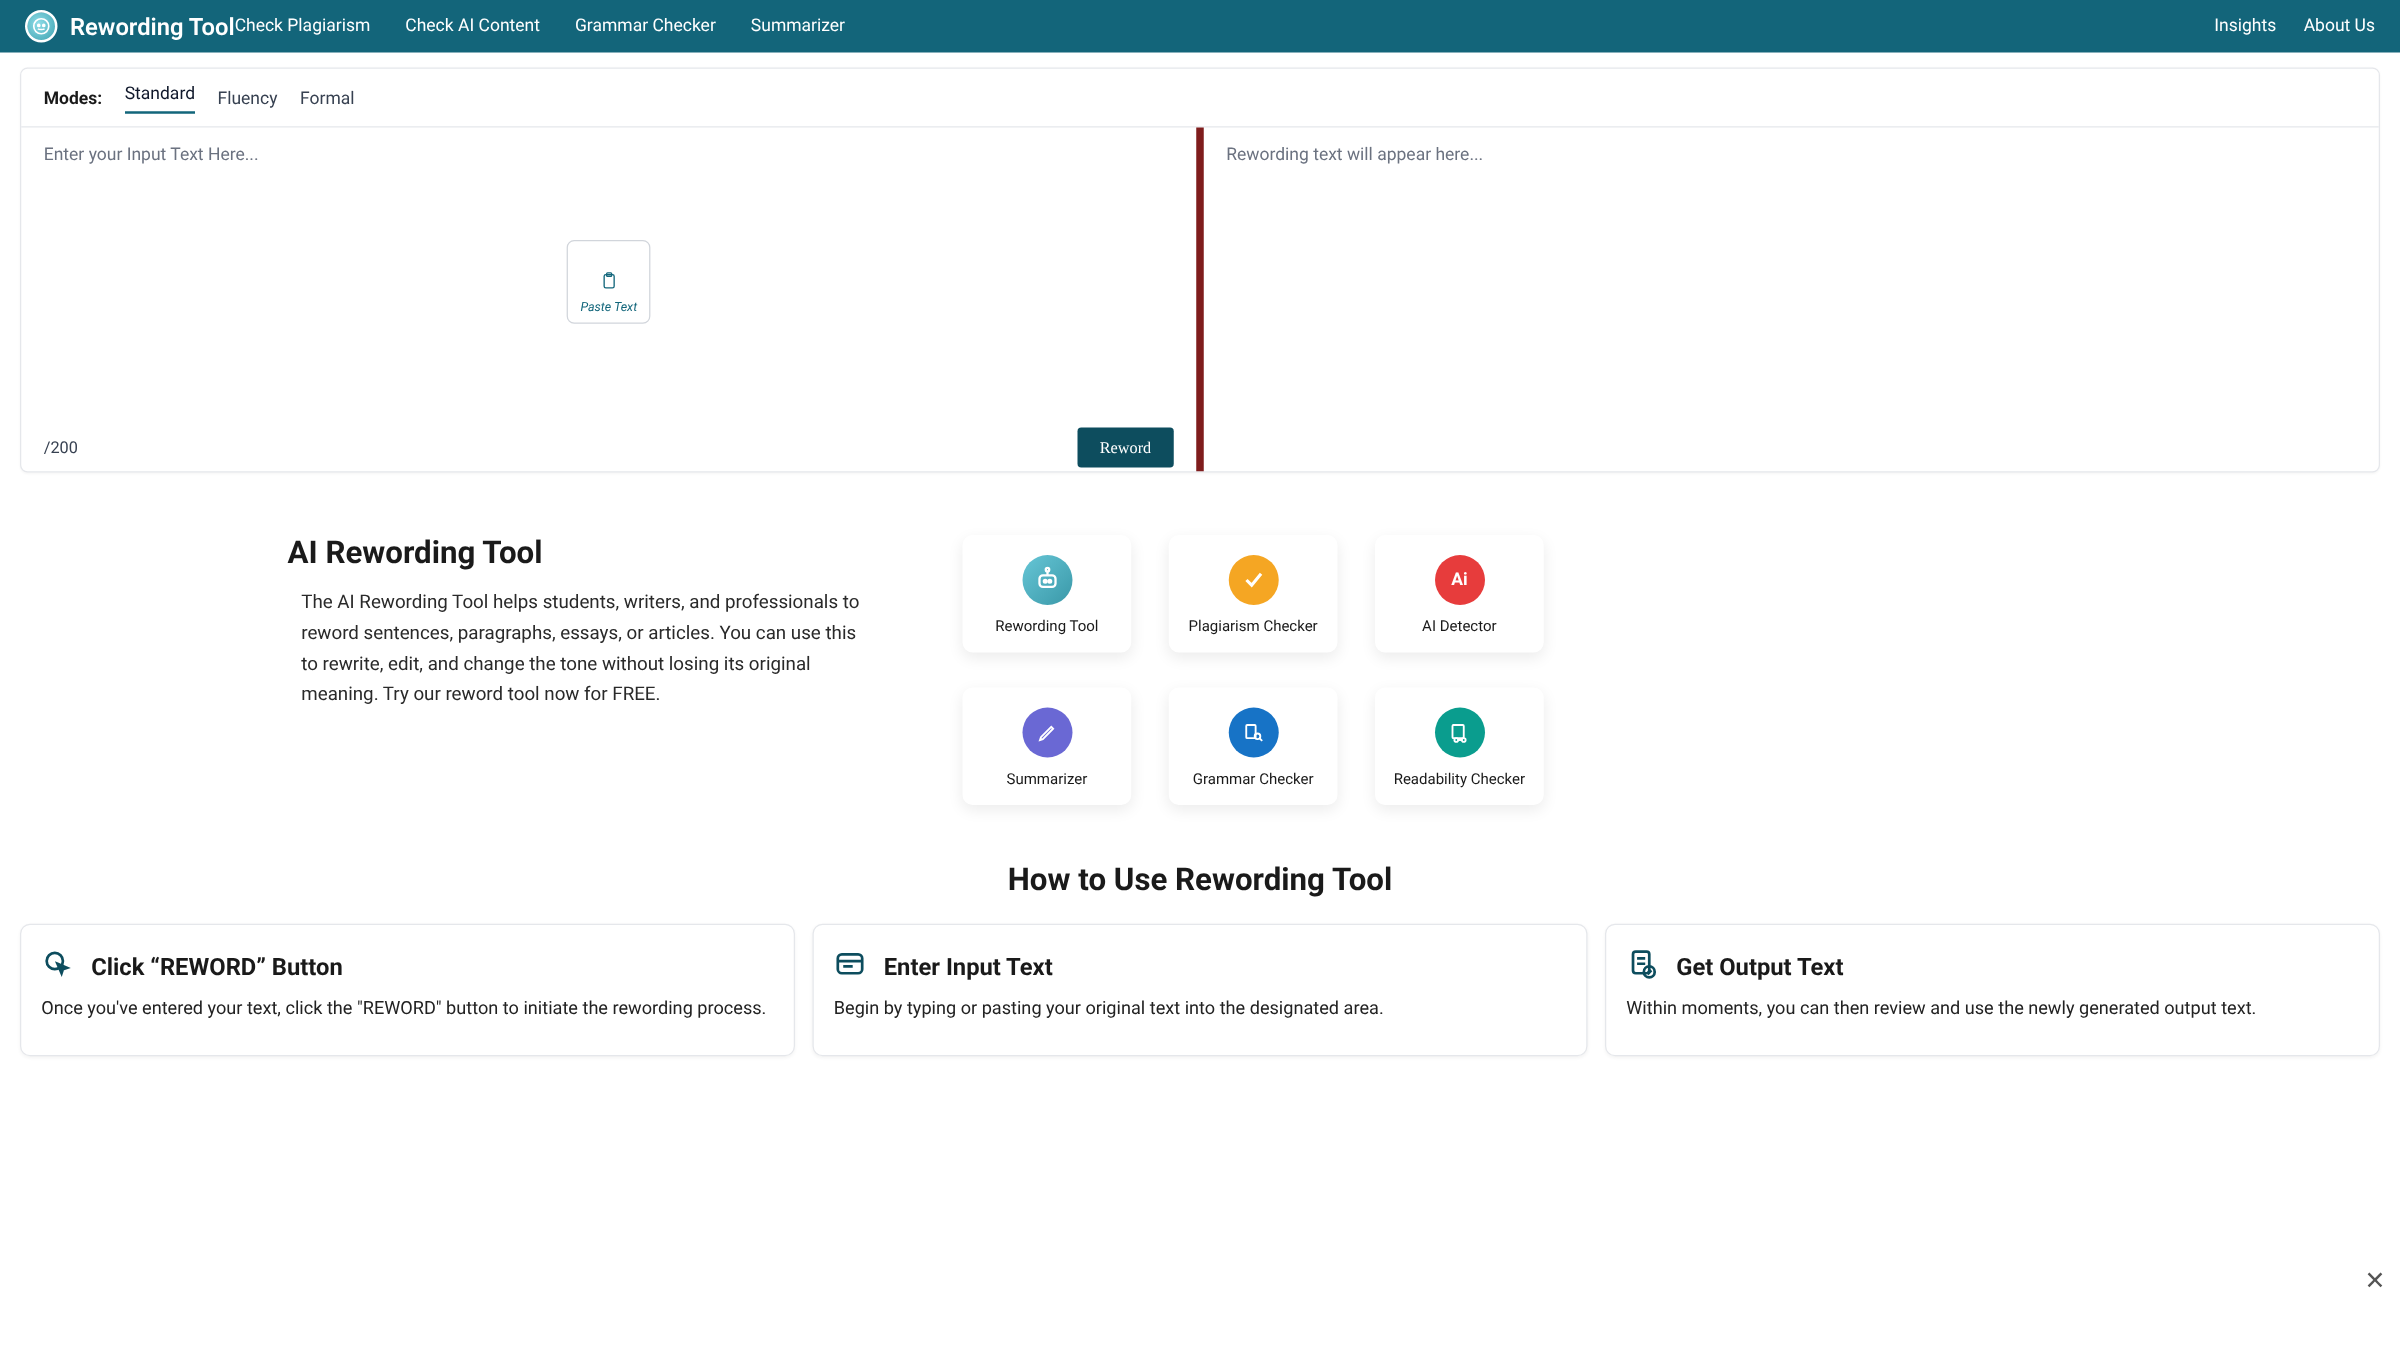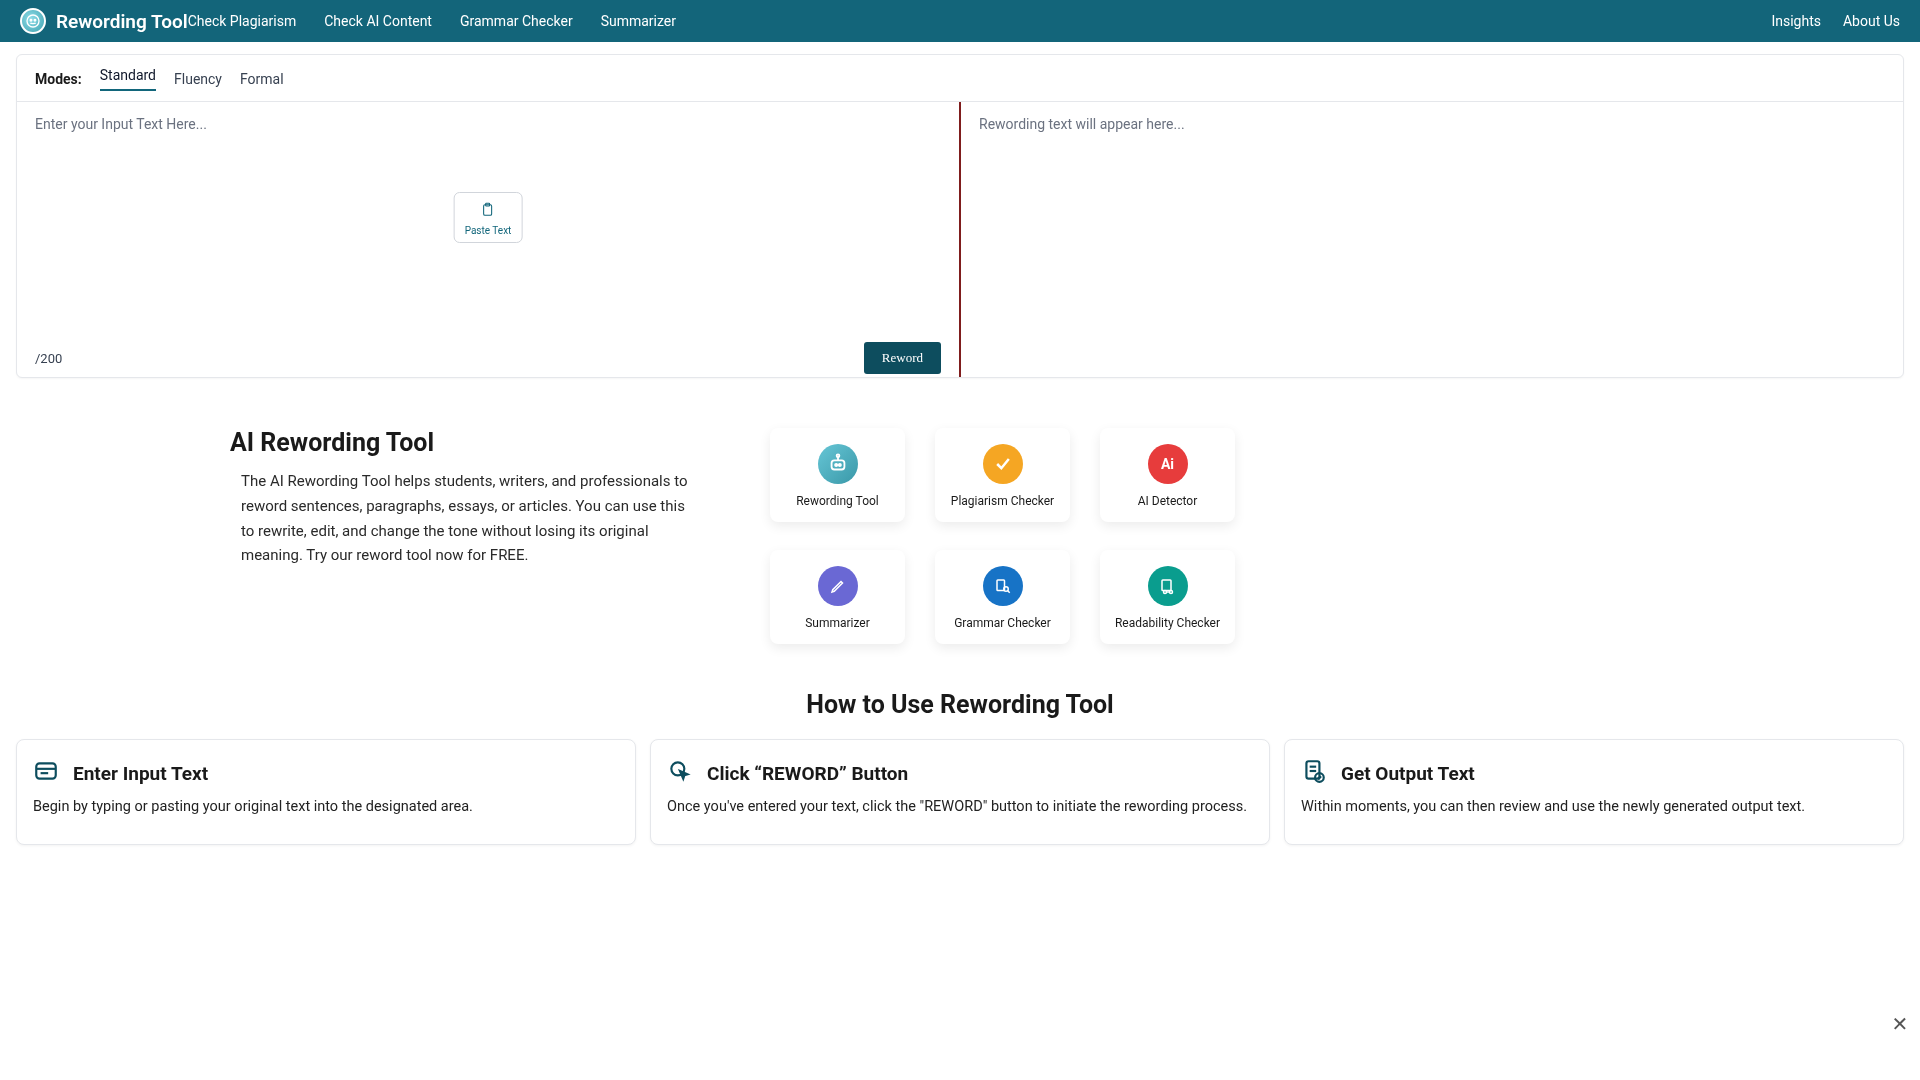--- a/index.html
+++ b/index.html
@@ -15,23 +15,23 @@
 
 
 .tool-card { margin: 12px 16px 12px 16px; background: #fff; border: 1px solid #e5e7eb; border-radius: 6px; box-shadow: 0 1px 2px rgba(0,0,0,0.04); padding: 0; }
 .modes-bar { display: flex; align-items: center; gap: 18px; padding: 12px 18px 10px 18px; font-size: 14px; border-bottom: 1px solid #e5e7eb; }
 .modes-label { font-weight: 700; }
 .mode { cursor: pointer; color: #374151; }
 .mode.active { color: #0f172a; border-bottom: 2px solid #12667B; padding-bottom: 6px; }
 
 .panels { display: flex; height: 275px; position: relative; }
 .panel { flex: 1; padding: 14px 18px; position: relative; }
-.panel-left { border-right: 2px solid #7f1d1d; }
+.panel-left { border-right: 6px solid #7f1d1d; }
 .placeholder { color: #6b7280; font-size: 14px; }
-.paste-btn { position: absolute; top: 90px; left: 50%; transform: translateX(-50%); border: 1px solid #d1d5db; background: #fff; border-radius: 6px; padding: 8px 10px 6px 10px; display: flex; flex-direction: column; align-items: center; gap: 4px; cursor: pointer; color: #12667B; font-size: 10px; }
+.paste-btn { position: absolute; top: 90px; left: 50%; transform: translateX(-50%); border: 1px solid #d1d5db; background: #fff; border-radius: 6px; padding: 23px 10px 6px 10px; display: flex; flex-direction: column; align-items: center; gap: 4px; cursor: pointer; color: #12667B; font-style: italic; font-size: 10px; }
 .paste-btn svg { width: 16px; height: 18px; stroke: #12667B; }
 .panel-footer { position: absolute; bottom: 3px; left: 18px; right: 18px; display: flex; align-items: center; justify-content: space-between; }
 .counter { font-size: 13px; color: #374151; }
 .reword-btn { background: #0d4d5e; color: #fff; border: none; padding: 8px 18px; font-size: 13px; border-radius: 3px; cursor: pointer; font-family: Liberation Serif, serif; }
 
 
 .mid { display: flex; gap: 40px; padding: 38px 230px 24px 230px; align-items: flex-start; }
 .mid-left { flex: 0 0 470px; }
 .mid-left h2 { font-size: 25px; font-weight: 700; margin-bottom: 12px; }
 .mid-left p { font-size: 15px; line-height: 1.65; color: #2a2a2a; margin-left: 11px; }
@@ -170,40 +170,40 @@
     </a>
   </div>
 </section>
 
 <h2 class="howto-title">How to Use Rewording Tool</h2>
 <div class="howto-row">
   <div class="step">
     <div class="step-head">
       <span>
         <svg viewBox="0 0 24 24" fill="none" stroke-width="2">
-            <rect x="3" y="5" width="18" height="14" rx="3"></rect>
-            <line x1="3" y1="10" x2="21" y2="10"></line>
-            <line x1="7" y1="14" x2="14" y2="14"></line>
-          </svg>
-      </span>
-      <h3>Enter Input Text</h3>
-    </div>
-    <p>Begin by typing or pasting your original text into the designated area.</p>
+            <circle cx="10" cy="10" r="6"></circle>
+            <path d="M12 12l7 3-3 1-1 3-3-7z" fill="#0d4d5e"></path>
+          </svg>
+      </span>
+      <h3>Click “REWORD” Button</h3>
+    </div>
+    <p>Once you've entered your text, click the "REWORD" button to initiate the rewording process.</p>
   </div>
   <div class="step">
     <div class="step-head">
       <span>
         <svg viewBox="0 0 24 24" fill="none" stroke-width="2">
-            <circle cx="10" cy="10" r="6"></circle>
-            <path d="M12 12l7 3-3 1-1 3-3-7z" fill="#0d4d5e"></path>
-          </svg>
-      </span>
-      <h3>Click “REWORD” Button</h3>
-    </div>
-    <p>Once you've entered your text, click the "REWORD" button to initiate the rewording process.</p>
+            <rect x="3" y="5" width="18" height="14" rx="3"></rect>
+            <line x1="3" y1="10" x2="21" y2="10"></line>
+            <line x1="7" y1="14" x2="14" y2="14"></line>
+          </svg>
+      </span>
+      <h3>Enter Input Text</h3>
+    </div>
+    <p>Begin by typing or pasting your original text into the designated area.</p>
   </div>
   <div class="step">
     <div class="step-head">
       <span>
         <svg viewBox="0 0 24 24" fill="none" stroke-width="2">
             <rect x="5" y="3" width="12" height="16" rx="2"></rect>
             <line x1="8" y1="8" x2="14" y2="8"></line>
             <line x1="8" y1="12" x2="14" y2="12"></line>
             <circle cx="17" cy="18" r="4"></circle>
             <path d="M15.5 18l1 1 2-2.2"></path>

